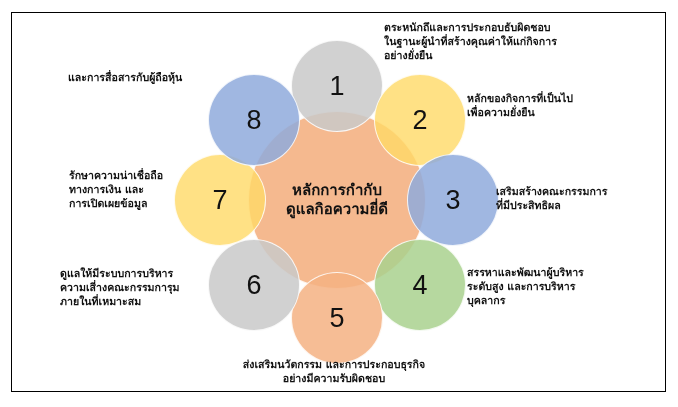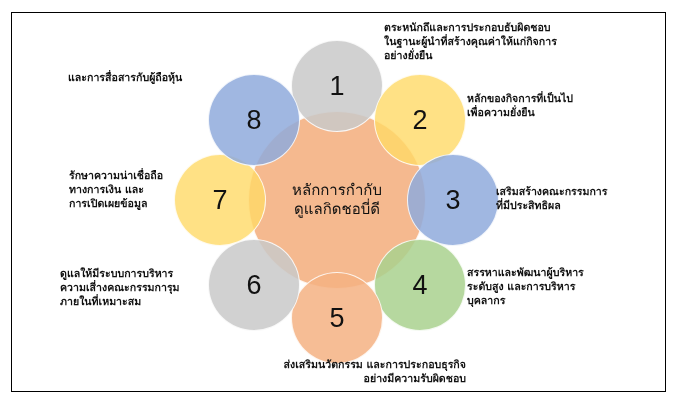--- a/index.html
+++ b/index.html
@@ -2,21 +2,21 @@
 <html><head>
 <meta charset="utf-8">
 <style>
   html, body { margin:0; padding:0; background:#ffffff; }
   body { width:678px; height:407px; position:relative; overflow:hidden; font-family:"DejaVu Sans", sans-serif; }
   .frame { position:absolute; left:11px; top:12px; width:655px; height:380px; border:1.5px solid #000; box-sizing:border-box; }
   .circle { position:absolute; border-radius:50%; border:1.5px solid rgba(255,255,255,0.85); box-sizing:border-box; display:flex; align-items:center; justify-content:center; }
   .small { width:92px; height:92px; }
   .num { font-family:"Liberation Sans", sans-serif; font-size:27px; color:#111; }
   .center { width:178px; height:178px; left:248px; top:111px; }
-  .center-label { font-family:"DejaVu Sans", sans-serif; font-weight:normal; font-size:15px; line-height:19px; text-align:center; color:#111; width:150px; }
+  .center-label { font-family:"DejaVu Sans", sans-serif; font-weight:bold; font-size:15px; line-height:19px; text-align:center; color:#111; width:150px; }
   .label { position:absolute; font-family:"DejaVu Sans", sans-serif; font-weight:bold; font-size:10.6px; line-height:14px; color:#111; white-space:nowrap; }
   .nums-layer { position:absolute; left:0; top:0; width:678px; height:407px; pointer-events:none; }
   .nlabel { position:absolute; width:92px; height:92px; display:flex; align-items:center; justify-content:center; }
 </style>
 </head>
 <body>
 
 <div class="frame"></div>
 
 <div class="circle center" style="background:rgba(244,177,131,0.9);"></div>
@@ -27,21 +27,21 @@
 <div class="circle small" style="left:374px;top:239px;background:rgba(169,209,142,0.85);"></div>
 <div class="circle small" style="left:291px;top:272px;background:rgba(244,177,131,0.85);"></div>
 <div class="circle small" style="left:208px;top:239px;background:rgba(201,201,201,0.85);"></div>
 <div class="circle small" style="left:174px;top:154px;background:rgba(255,217,102,0.8);"></div>
 <div class="circle small" style="left:208px;top:74px;background:rgba(143,170,220,0.85);"></div>
 
 <div class="nums-layer">
   <div class="circle center" style="border:none;background:transparent;">
     <div class="center-label">
       <div>หลักการกำกับ</div>
-      <div>ดูแลกิดชอบี่ดี</div>
+      <div>ดูแลกิอความยี่ดี</div>
     </div>
   </div>
 
   <div class="nlabel" style="left:291px;top:40px;">
       <span class="num">1</span>
     </div>
   <div class="nlabel" style="left:374px;top:74px;">
       <span class="num">2</span>
     </div>
   <div class="nlabel" style="left:407px;top:154px;">
@@ -75,21 +75,21 @@
 </div>
 <div class="label" style="left:496px;top:184px;">
   <div>เสริมสร้างคณะกรรมการ</div>
   <div>ที่มีประสิทธิผล</div>
 </div>
 <div class="label" style="left:467px;top:265px;">
   <div>สรรหาและพัฒนาผู้บริหาร</div>
   <div>ระดับสูง และการบริหาร</div>
   <div>บุคลากร</div>
 </div>
-<div class="label" style="left:226px;top:357px;text-align:right;width:240px;">
+<div class="label" style="left:214px;top:357px;text-align:center;width:240px;">
   <div>ส่งเสริมนวัตกรรม และการประกอบธุรกิจ</div>
   <div>อย่างมีความรับผิดชอบ</div>
 </div>
 <div class="label" style="left:60px;top:266px;">
   <div>ดูแลให้มีระบบการบริหาร</div>
   <div>ความเสี่างคณะกรรมการุม</div>
   <div>ภายในที่เหมาะสม</div>
 </div>
 <div class="label" style="left:69px;top:152px;margin-top:16px;">
   <div>รักษาความน่าเชื่อถือ</div>

